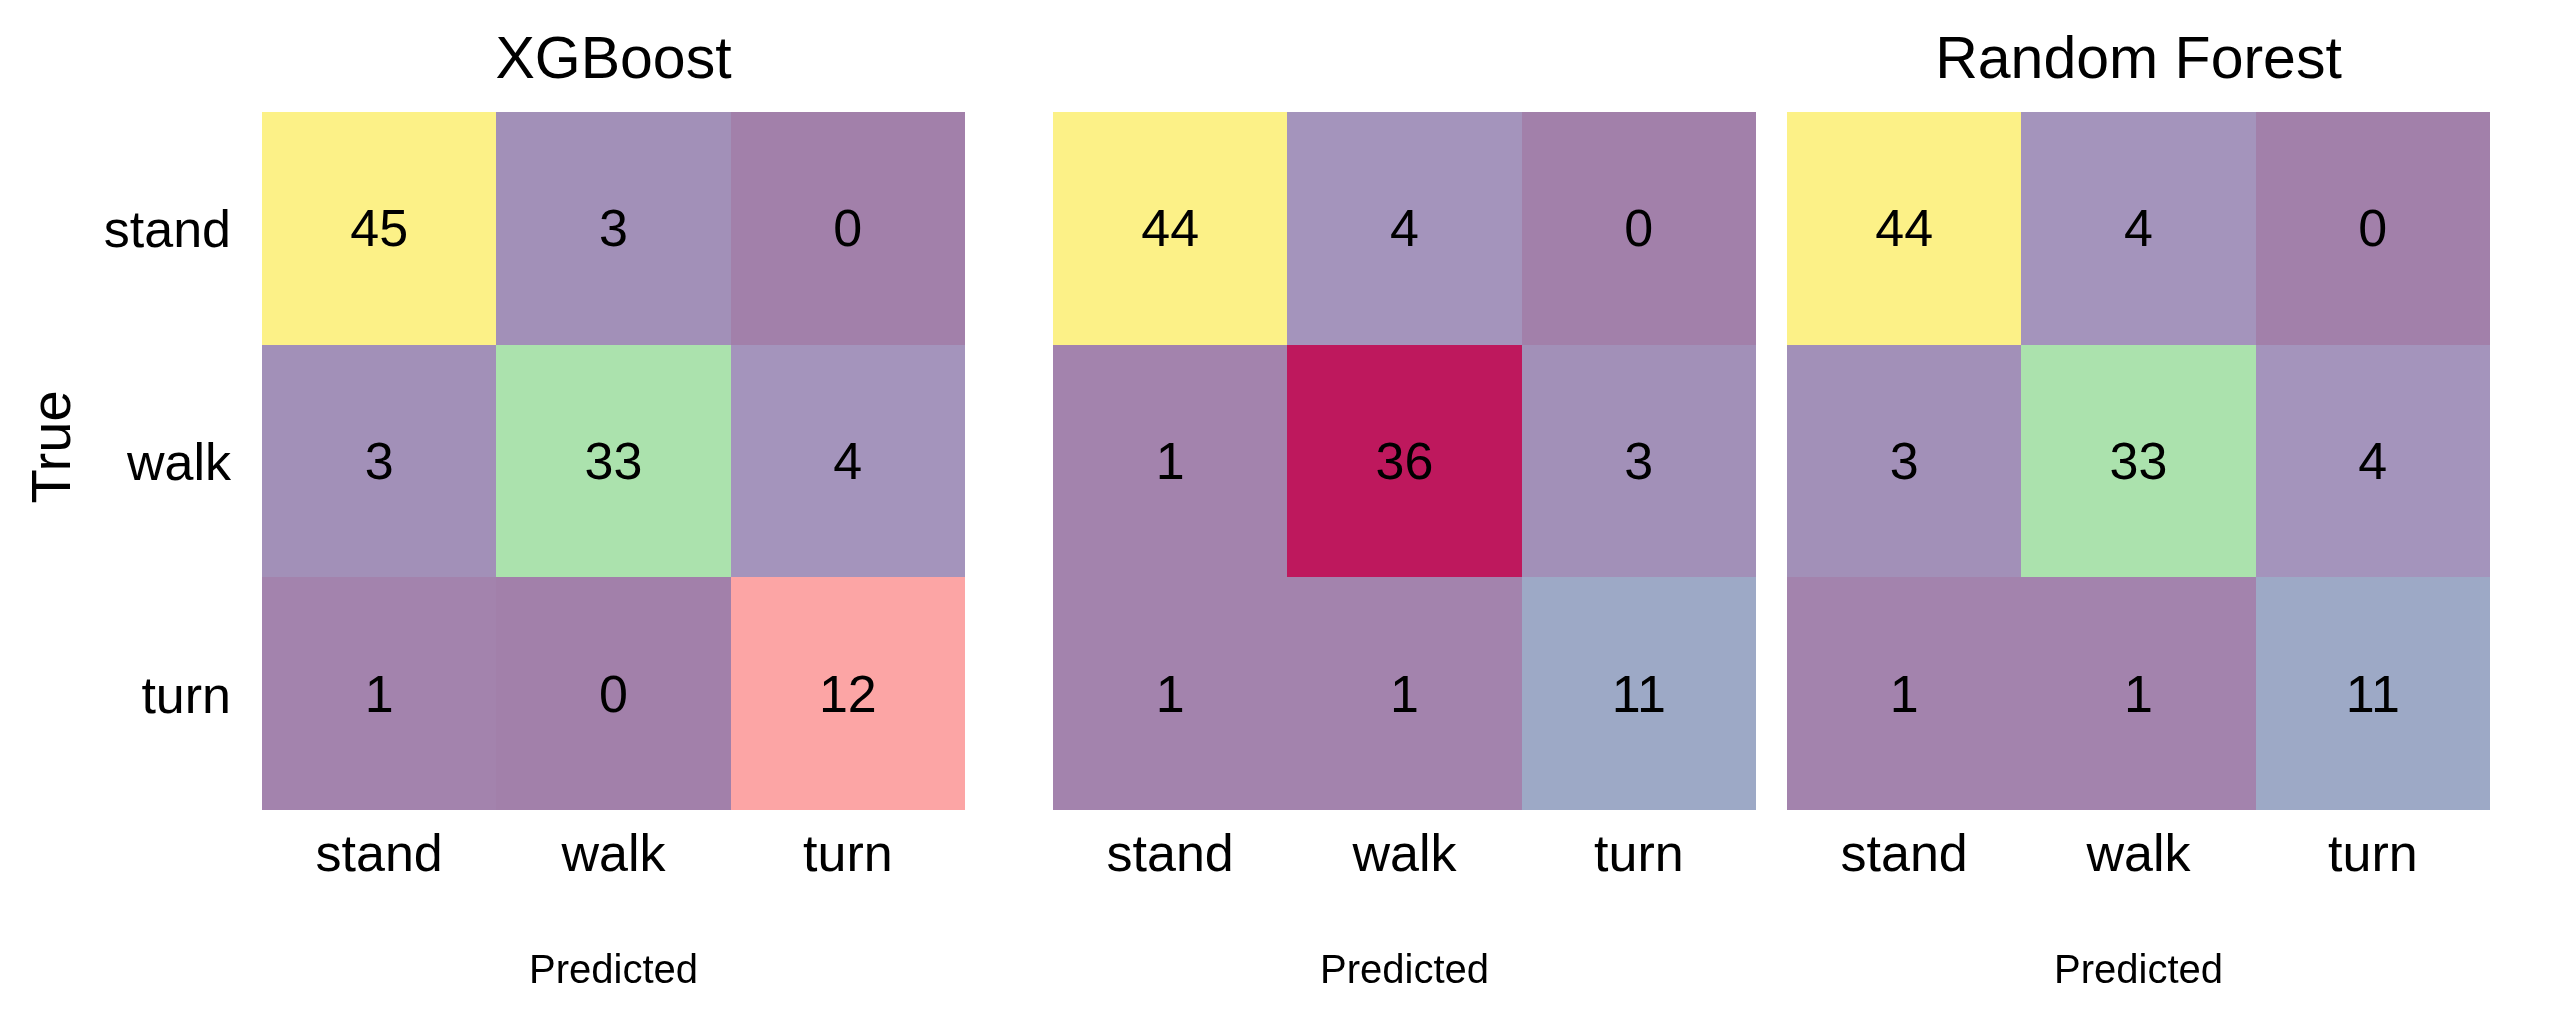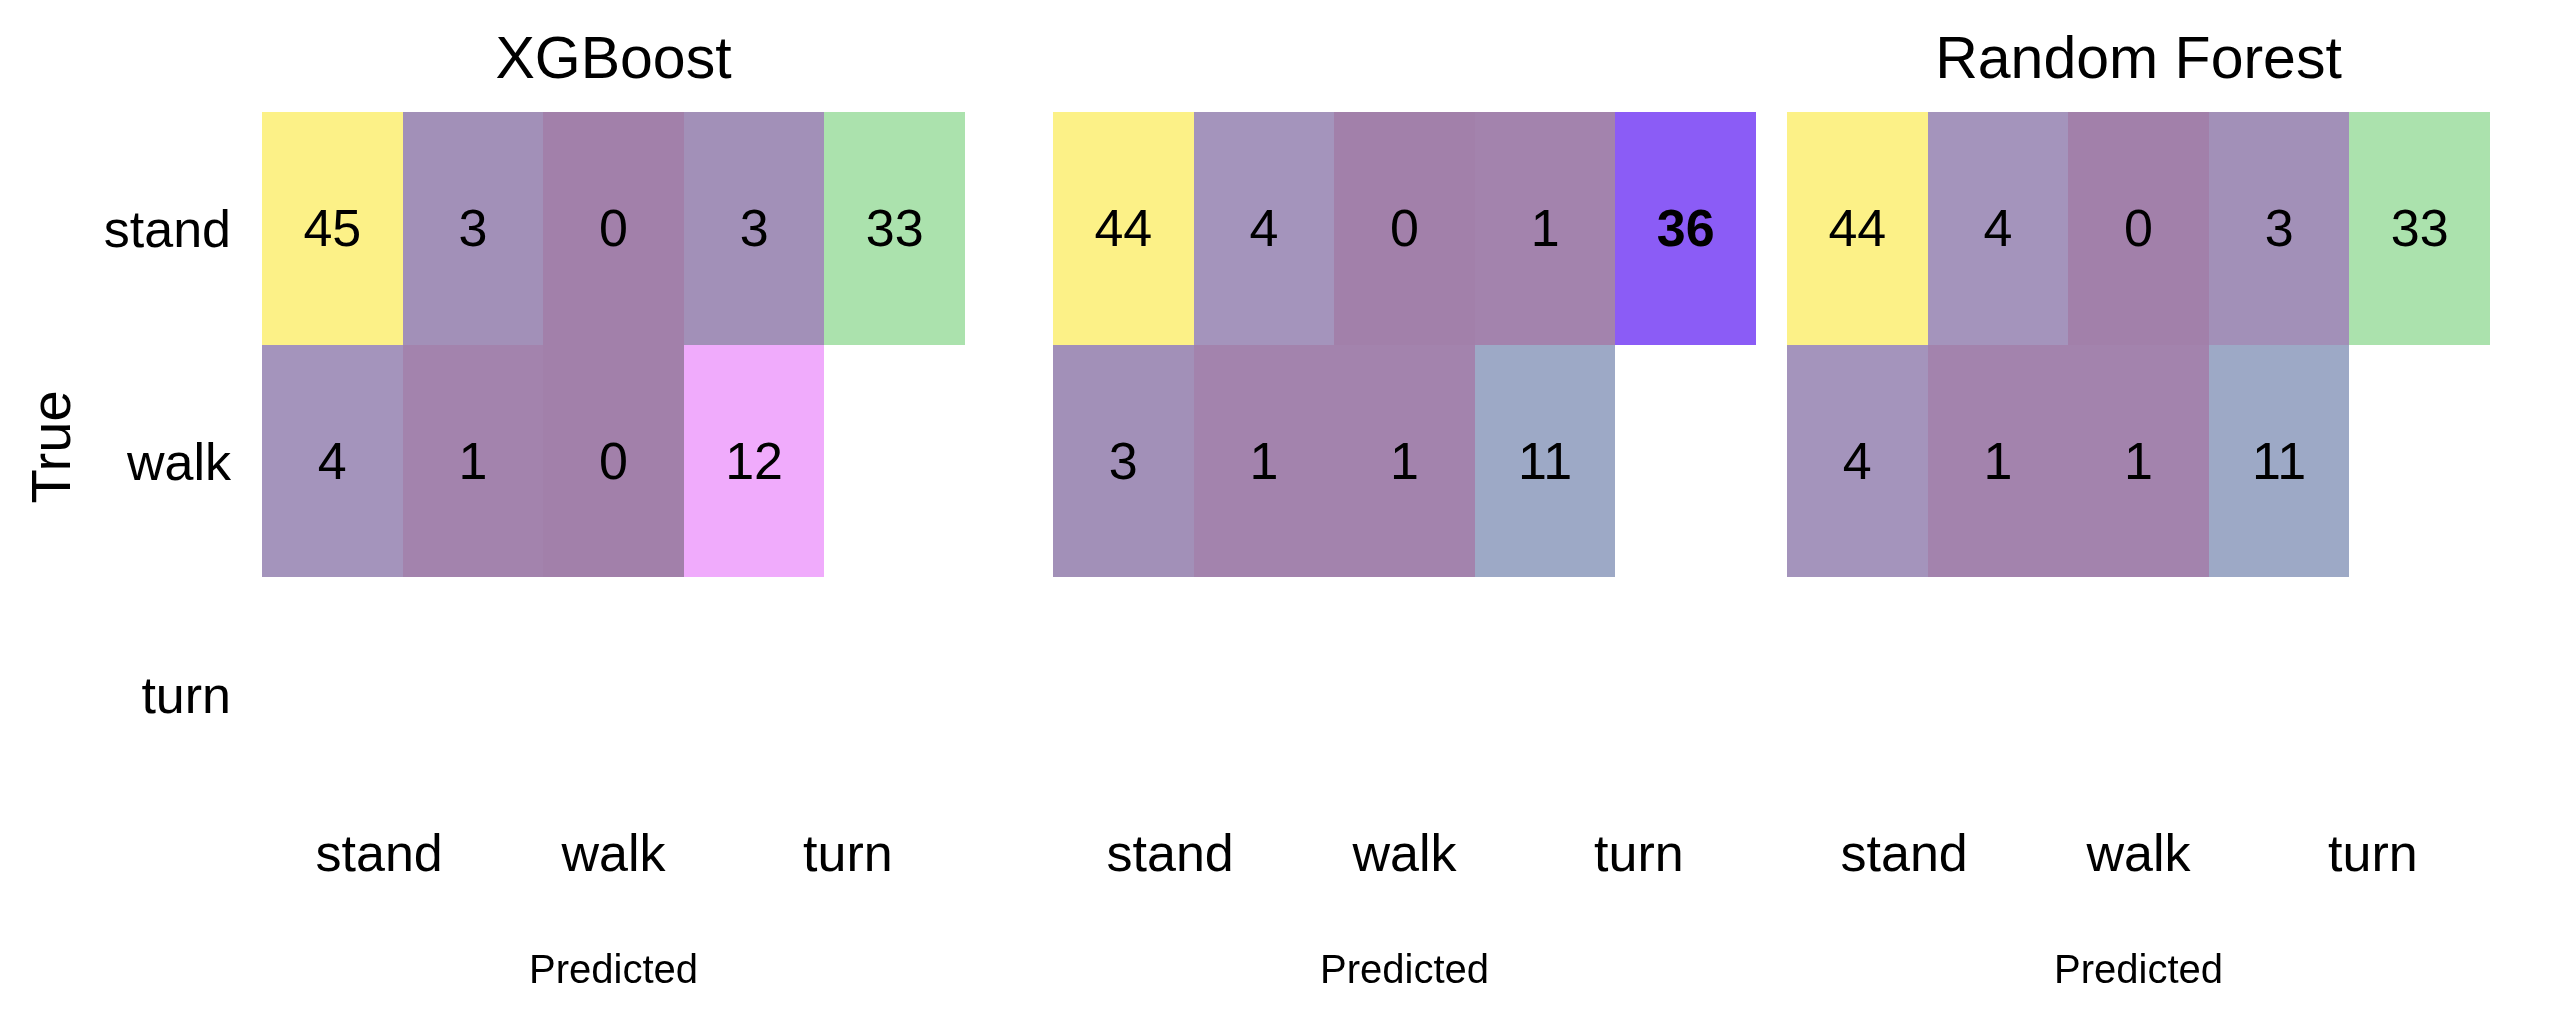--- a/index.html
+++ b/index.html
@@ -25,21 +25,21 @@
     line-height: 67px;
     text-align: center;
     white-space: nowrap;
   }
   .matrix {
     position: absolute;
     top: 112px;
     width: 703px;
     height: 698px;
     display: grid;
-    grid-template-columns: repeat(5, 1fr);
+    grid-template-columns: repeat(3, 1fr);
     grid-template-rows: repeat(3, 1fr);
   }
   .cell {
     display: flex;
     align-items: center;
     justify-content: center;
     font-size: 52px;
   }
   .ytick-labels {
     position: absolute;
@@ -110,37 +110,37 @@
 
   <div class="matrix p0">
     <div class="cell" style="background-color: rgb(252, 241, 135);">45</div>
     <div class="cell" style="background-color: rgb(162, 144, 184);">3</div>
     <div class="cell" style="background-color: rgb(162, 128, 170);">0</div>
     <div class="cell" style="background-color: rgb(162, 144, 184);">3</div>
     <div class="cell" style="background-color: rgb(171, 226, 173);">33</div>
     <div class="cell" style="background-color: rgb(164, 148, 188);">4</div>
     <div class="cell" style="background-color: rgb(163, 131, 173);">1</div>
     <div class="cell" style="background-color: rgb(162, 128, 170);">0</div>
-    <div class="cell" style="background-color: #f0abfc;">12</div>
+    <div class="cell" style="background-color: #fca5a5;">12</div>
   </div>
 
   <div class="xtick-labels p0">
     <div class="xtick">stand</div>
     <div class="xtick">walk</div>
     <div class="xtick">turn</div>
   </div>
   <div class="xaxis-label p0">Predicted</div>
 
 
   <div class="matrix p1">
     <div class="cell" style="background-color: rgb(252, 241, 135);">44</div>
     <div class="cell" style="background-color: rgb(164, 148, 188);">4</div>
     <div class="cell" style="background-color: rgb(162, 128, 170);">0</div>
     <div class="cell" style="background-color: rgb(163, 131, 173);">1</div>
-    <div class="cell" style="background-color: #8b5cf6; font-weight: bold;">36</div>
+    <div class="cell" style="background-color: #be185d;">36</div>
     <div class="cell" style="background-color: rgb(162, 144, 184);">3</div>
     <div class="cell" style="background-color: rgb(163, 131, 173);">1</div>
     <div class="cell" style="background-color: rgb(163, 131, 173);">1</div>
     <div class="cell" style="background-color: rgb(157, 169, 198);">11</div>
   </div>
 
   <div class="xtick-labels p1">
     <div class="xtick">stand</div>
     <div class="xtick">walk</div>
     <div class="xtick">turn</div>

